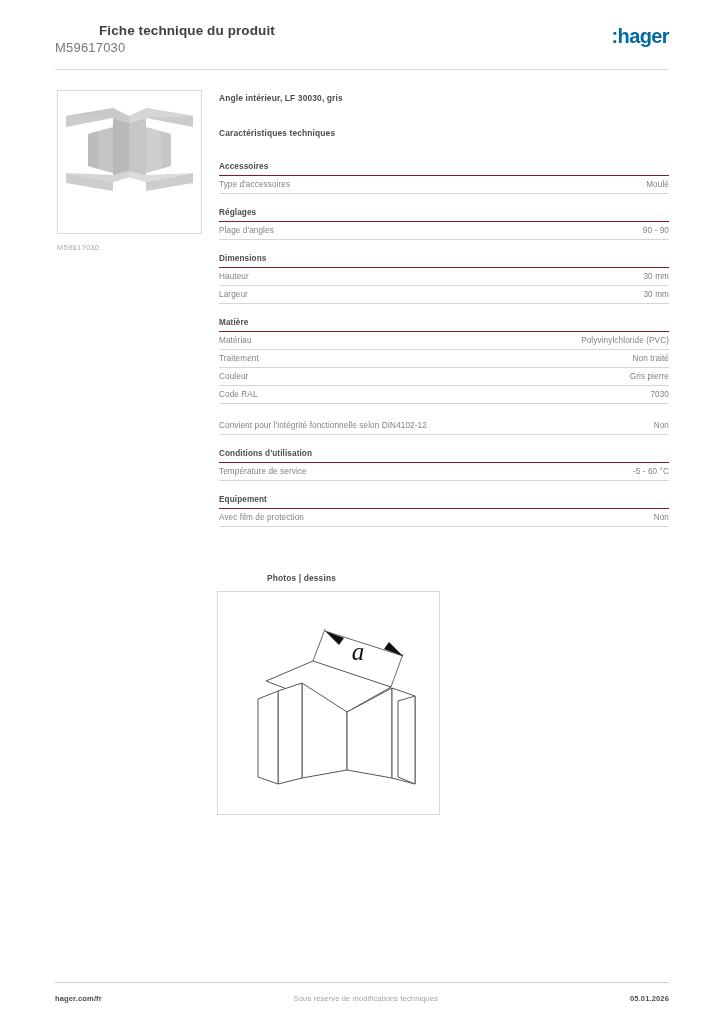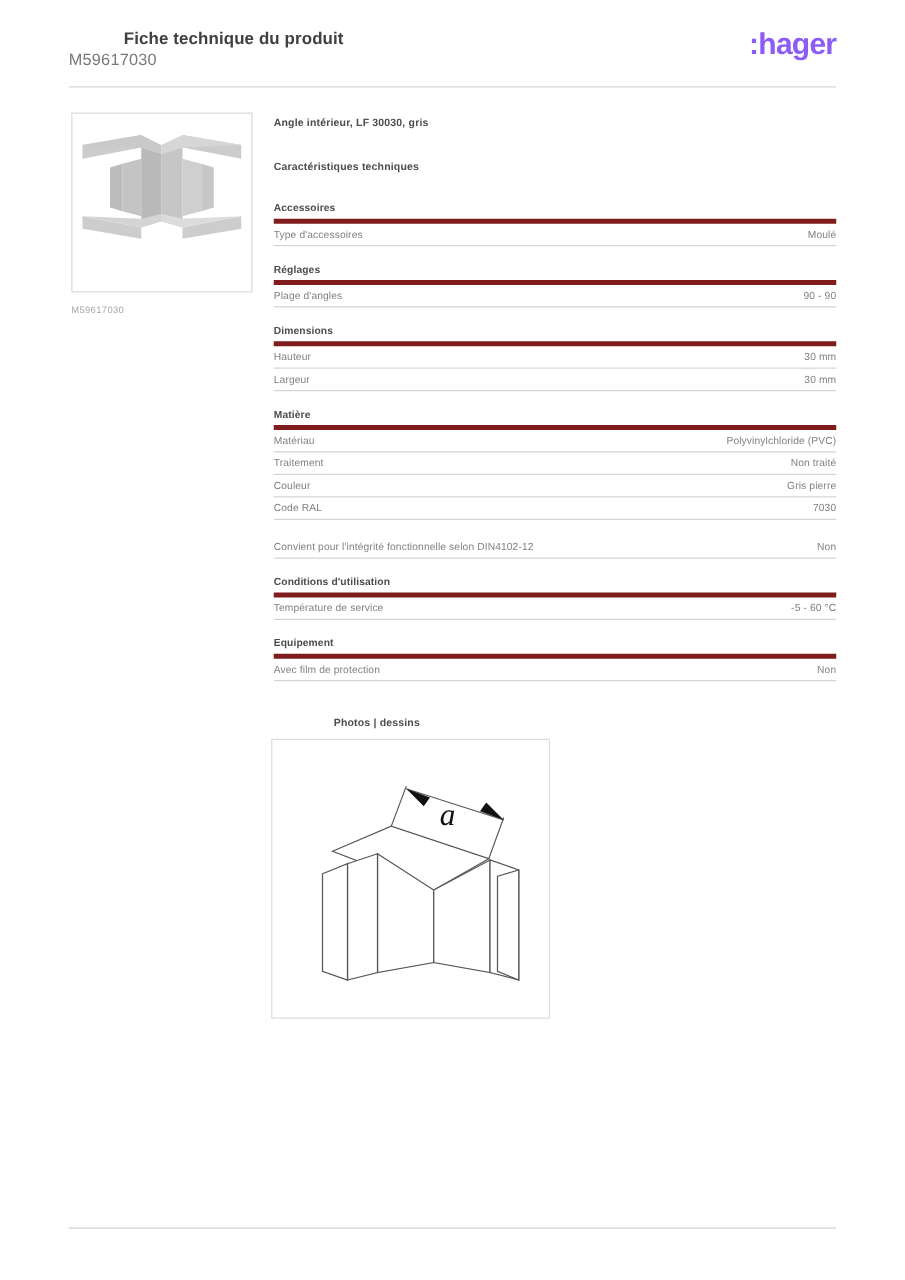--- a/index.html
+++ b/index.html
@@ -44,23 +44,23 @@
     margin-left: 44px;
   }
   .doc-ref {
     font-size: 13px;
     font-weight: normal;
     color: #77787b;
     line-height: 17px;
     letter-spacing: 0.2px;
   }
   .logo {
-    font-size: 24px;
-    font-weight: bold;
-    color: #8b5cf6;
+    font-size: 20px;
+    font-weight: bold;
+    color: #0369a1;
     letter-spacing: -0.6px;
     line-height: 24px;
     margin-top: 2px;
   }
   .header-rule {
     position: absolute;
     left: 55px;
     top: 69px;
     width: 614px;
     height: 1px;
@@ -113,21 +113,21 @@
     line-height: 11px;
   }
 
   .spec-group { margin-bottom: 13px; }
   .spec-group-title {
     font-size: 8.2px;
     font-weight: bold;
     color: #4b4c4e;
     letter-spacing: 0.1px;
     padding-bottom: 3px;
-    border-bottom: 4px solid #7f1d1d;
+    border-bottom: 1px solid #7f1d1d;
     line-height: 11px;
   }
   .spec-row {
     display: flex;
     justify-content: space-between;
     align-items: baseline;
     font-size: 8.2px;
     color: #818285;
     border-bottom: 1px solid #d4d5d6;
     padding: 3.5px 0 3.5px 0;
@@ -340,14 +340,19 @@
       </g>
 
       <polygon points="107,39 126,46 121,53" fill="#111111"></polygon>
       <polygon points="185,64 166,57 171,50" fill="#111111"></polygon>
 
       <text x="140" y="68" font-family="Liberation Serif, serif" font-style="italic" font-size="25" fill="#111111" text-anchor="middle">a</text>
     </svg>
   </div>
 
   <div class="footer-rule"></div>
+  <div class="footer">
+    <div class="footer-left">hager.com/fr</div>
+    <div class="footer-center">Sous réserve de modifications techniques</div>
+    <div class="footer-right">05.01.2026</div>
+  </div>
 
 </div>
 
 </body></html>

